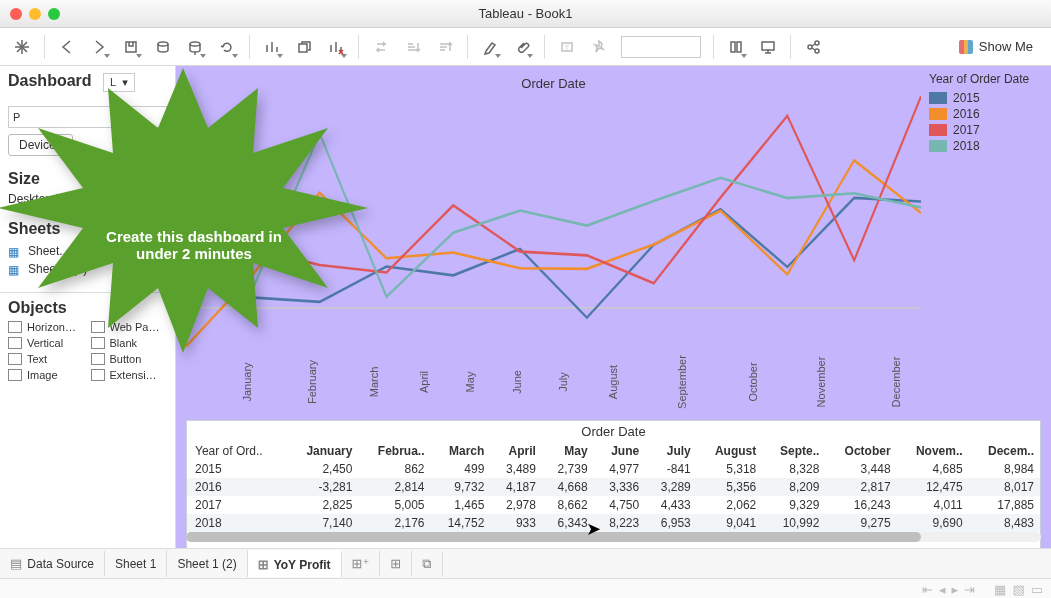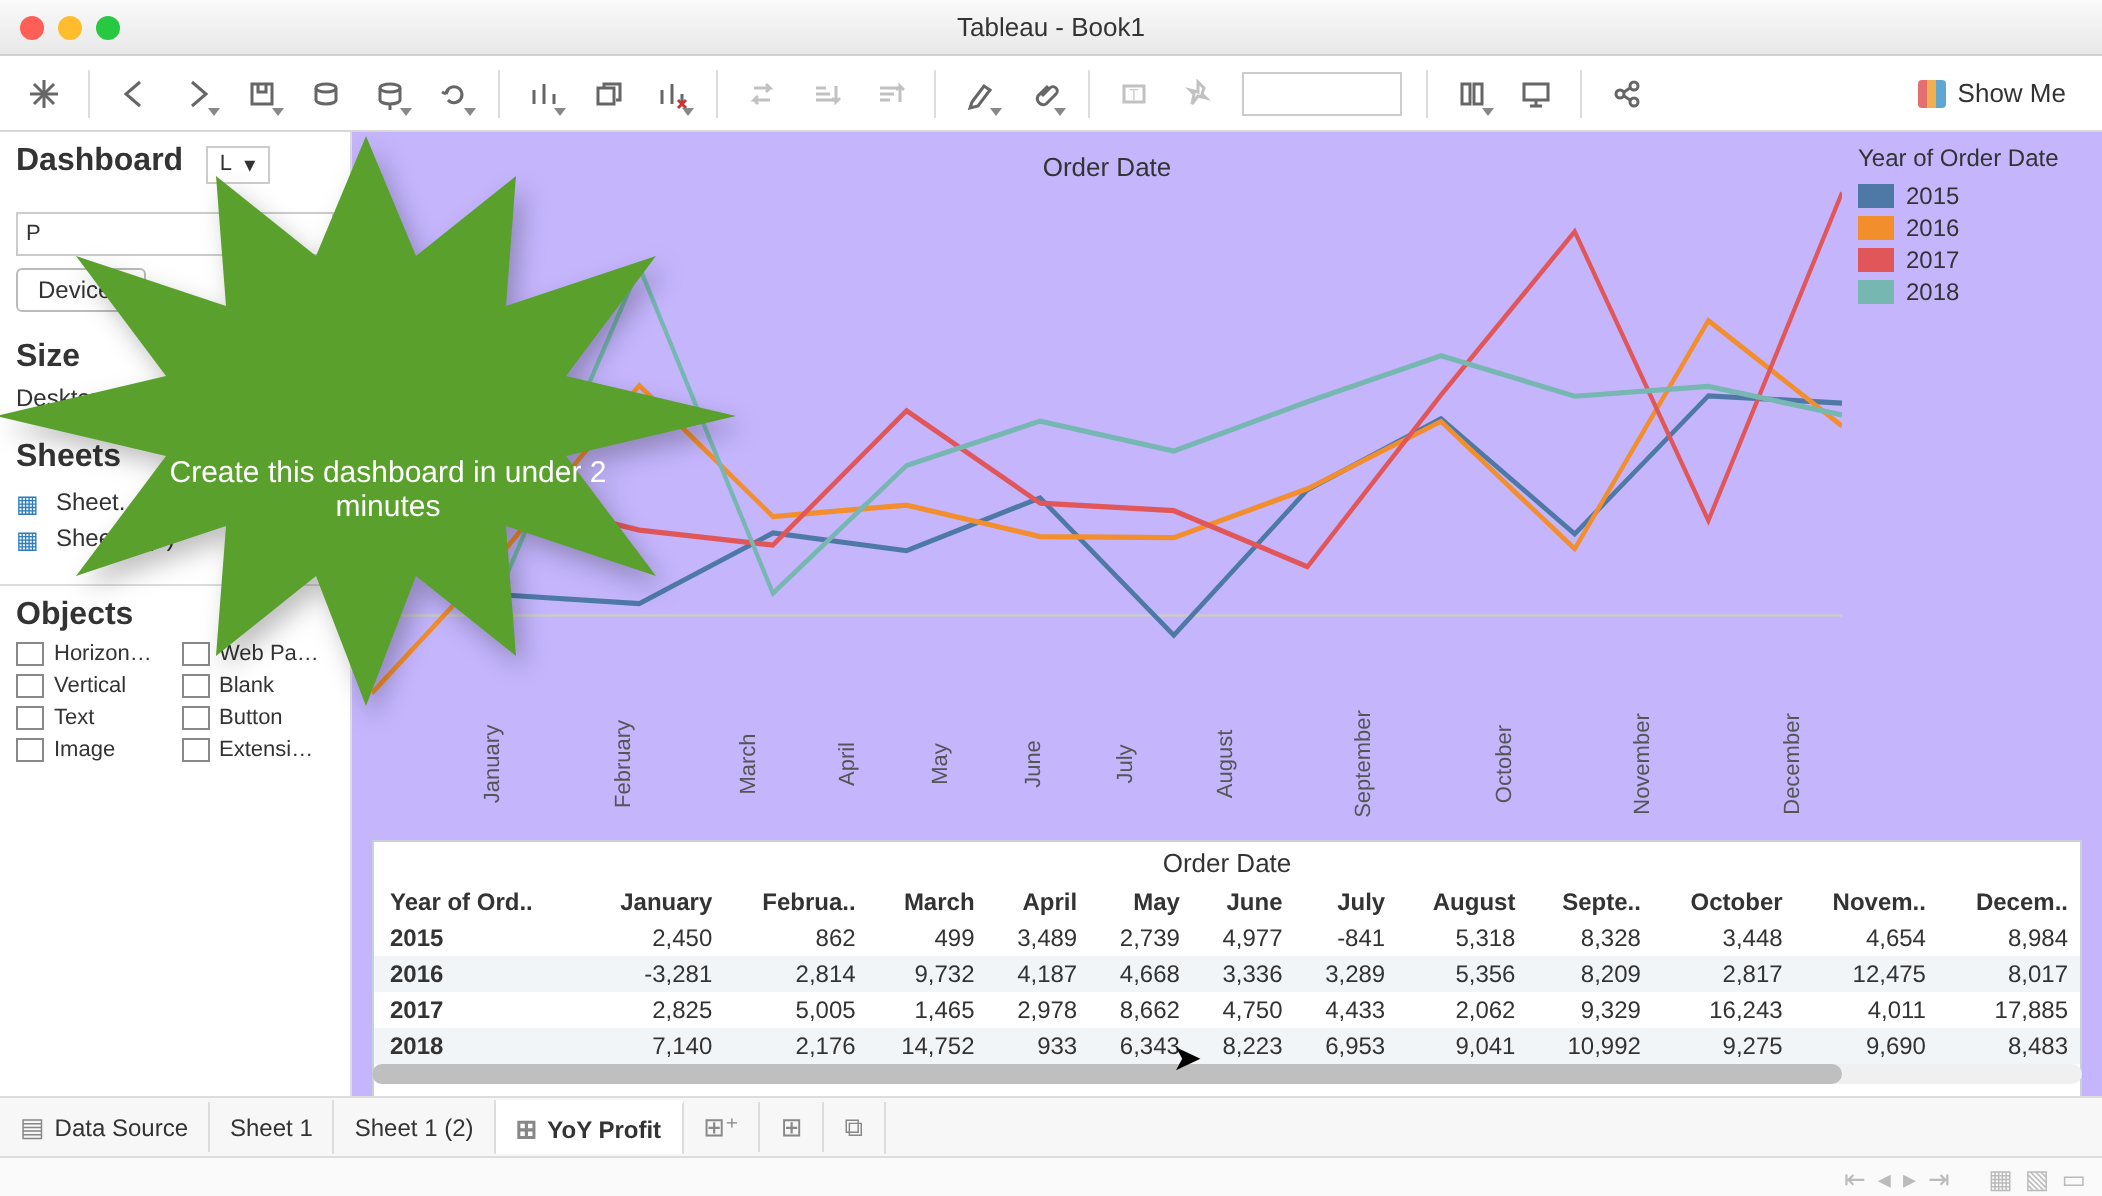--- a/index.html
+++ b/index.html
@@ -36,33 +36,33 @@
 .legend h5 { font-size: 12px; font-weight: normal; margin-bottom: 4px; color: #333; }
 .leg-row { display: flex; align-items: center; gap: 6px; padding: 1px 0; }
 .leg-sw { width: 18px; height: 12px; }
 .xticks { display: flex; justify-content: space-around; font-size: 11px; color: #555; padding: 0 8px; }
 .xticks span { transform: rotate(-90deg); transform-origin: center; display: inline-block; white-space: nowrap; height: 48px; line-height: 90px; }
 .table-wrap { position: absolute; top: 354px; left: 10px; right: 10px; height: 150px; border: 1px solid #c8d0d8; background: #fff; }
 .table-title { text-align: center; font-size: 13px; padding: 3px 0; }
 table { width: 100%; border-collapse: collapse; font-size: 12px; }
 th, td { text-align: right; padding: 2px 6px; font-weight: normal; }
 th { color: #333; font-weight: bold; font-size: 12px; }
-.rowh { text-align: left; font-weight: bold; padding-left: 8px; }
+.rowh { text-align: left; font-weight: normal; padding-left: 8px; }
 tbody tr:nth-child(even) { background: #f2f5f8; }
 .hscroll { position: absolute; bottom: 6px; left: 10px; right: 10px; height: 10px; background: #f0f0f0; border-radius: 5px; }
 .hscroll .thumb { position: absolute; left: 0; width: 86%; height: 100%; background: #bfbfbf; border-radius: 5px; }
 .tabs { height: 30px; display: flex; align-items: center; border-top: 1px solid #ddd; background: #f7f7f7; font-size: 12px; }
 .tab { padding: 5px 10px; border-right: 1px solid #ddd; display: flex; align-items: center; gap: 5px; cursor: pointer; }
 .tab.active { background: #fff; border-top: 2px solid #fff; font-weight: bold; }
 .tabicon { color: #888; font-size: 13px; }
 .statusbar { height: 22px; border-top: 1px solid #ddd; display: flex; align-items: center; padding: 0 8px; gap: 6px; background: #fafafa; }
 .statusbar .sp { flex: 1; }
 .callout { position: absolute; top: 58px; left: -2px; width: 370px; height: 300px; z-index: 20; filter: drop-shadow(4px 6px 6px rgba(0,0,0,.25)); }
 .callout svg { width: 100%; height: 100%; }
-.callout-text { position: absolute; top: 170px; left: 86px; width: 220px; text-align: center; color: #fff; font-weight: normal; font-size: 15px; }
+.callout-text { position: absolute; top: 170px; left: 86px; width: 220px; text-align: center; color: #fff; font-weight: bold; font-size: 15px; }
 .cursor { position: absolute; top: 518px; left: 586px; z-index: 30; font-size: 18px; color: #000; }
 .ico { stroke: #666; stroke-width: 1.5; fill: none; }
 </style>
 </head>
 <body>
 
 <div class="titlebar">
   <div class="traffic">
     <div class="dot red"></div>
     <div class="dot yel"></div>
@@ -342,21 +342,21 @@
               <td>2,450</td>
               <td>862</td>
               <td>499</td>
               <td>3,489</td>
               <td>2,739</td>
               <td>4,977</td>
               <td>-841</td>
               <td>5,318</td>
               <td>8,328</td>
               <td>3,448</td>
-              <td>4,654</td>
+              <td>4,685</td>
               <td>8,984</td>
             </tr>
             <tr>
               <td class="rowh">2016</td>
               <td>-3,281</td>
               <td>2,814</td>
               <td>9,732</td>
               <td>4,187</td>
               <td>4,668</td>
               <td>3,336</td>

